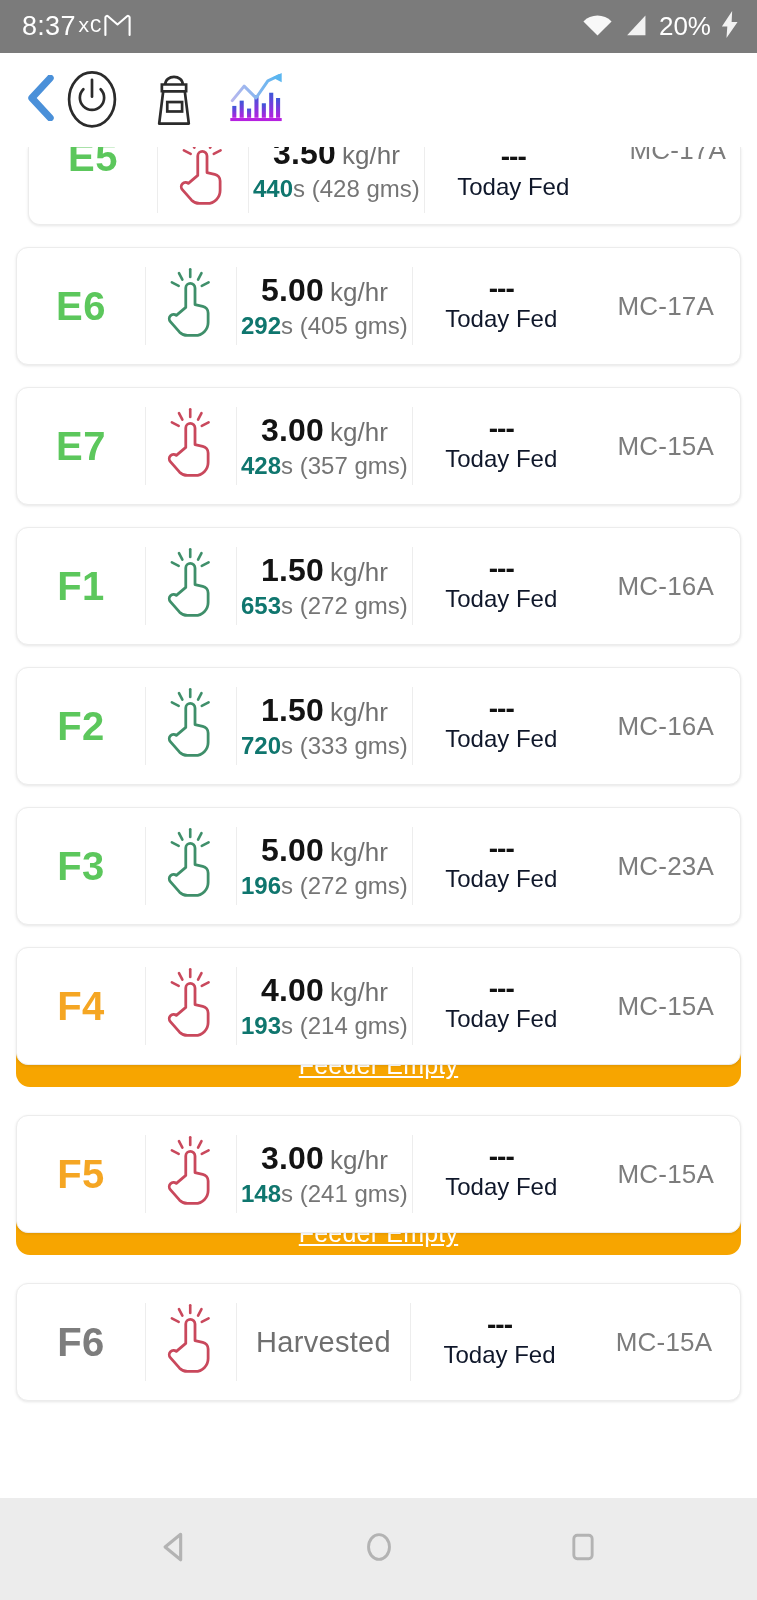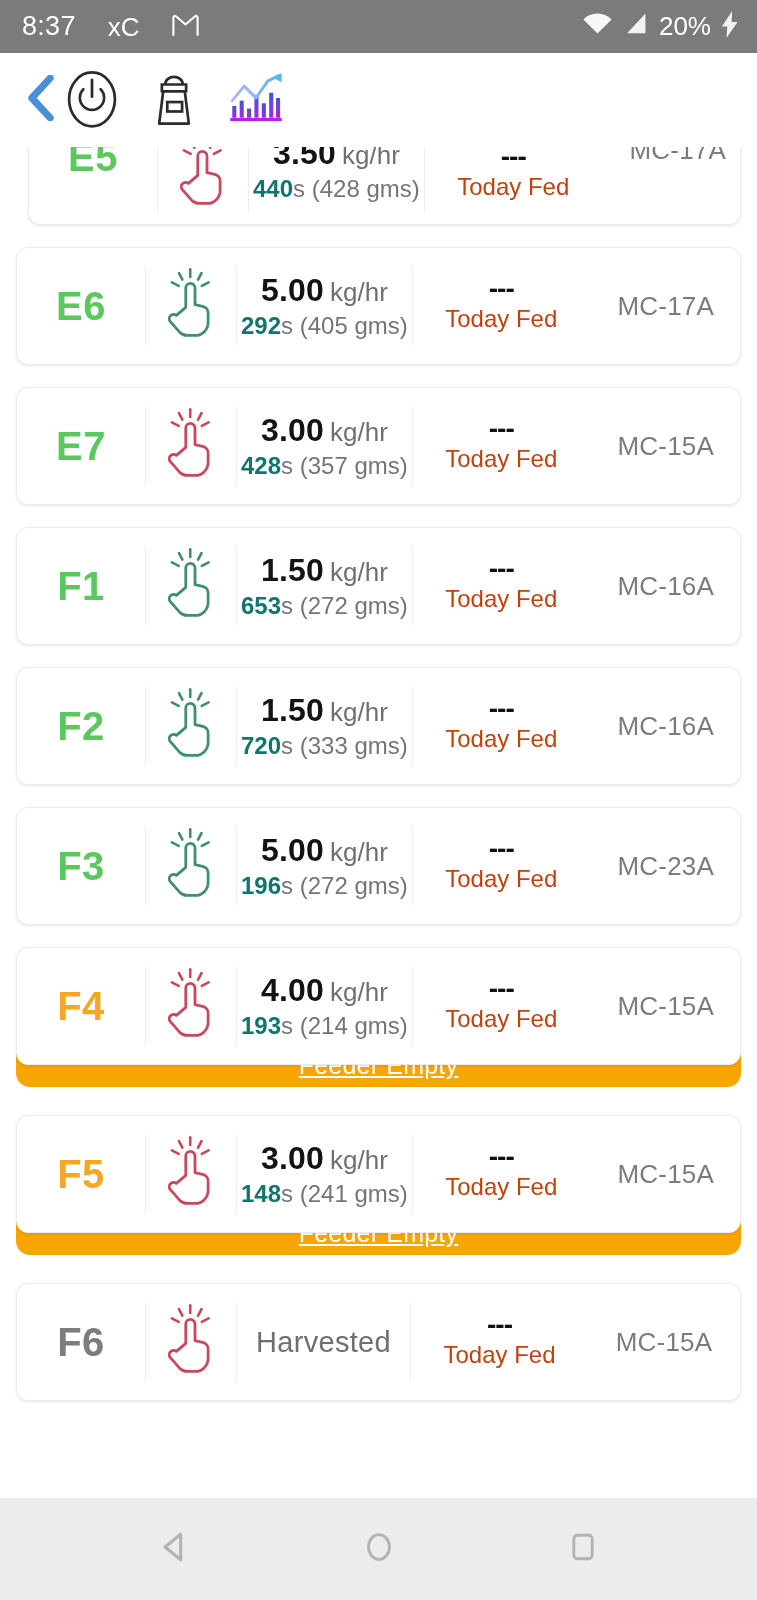--- a/index.html
+++ b/index.html
@@ -10,24 +10,24 @@
     overflow:hidden;
     position:relative;
   }
 
   
   .statusbar{
     height:53px; background:#7b7b7b; color:#ffffff;
     display:flex; align-items:center; justify-content:space-between;
     padding:0 18px 0 22px;
   }
-  .sb-left{ display:flex; align-items:center; gap:32px; }
+  .sb-left{ display:flex; align-items:center; gap:2px; }
   .sb-time{ font-size:27px; letter-spacing:.3px; }
-  .sb-glyph{ font-size:26px; line-height:1; }
-  .sb-right{ display:flex; align-items:flex-start; gap:10px; }
+  .sb-glyph{ font-size:20px; line-height:1;font-family:Liberation Mono, monospace; }
+  .sb-right{ display:flex; align-items:flex-end; gap:10px; }
   .sb-pct{ font-size:26px; }
 
   
   .header{
     height:94px; background:#ffffff;
     display:flex; align-items:center; padding:0 16px 0 18px;
   }
   .back-btn{
     width:46px; height:60px; flex:0 0 46px;
     display:flex; align-items:center; justify-content:center;
@@ -91,21 +91,21 @@
 
   .c-fed{
     width:178px; flex:0 0 178px;
     border-left:1px solid #ededed; height:78px;
     display:flex; flex-direction:column; align-items:center; justify-content:center;
   }
   .fed-dashes{
     font-size:28px; font-weight:bold; color:#111111;
     letter-spacing:-1px; line-height:.7; margin-bottom:6px;
   }
-  .fed-label{ font-size:24px; color:#c2410c; }
+  .fed-label{ font-size:24px; color:#0f172a; }
 
   .c-mc{
     width:152px; flex:0 0 152px; text-align:center;
     font-size:26px; color:#7c7c7c; letter-spacing:.2px;
   }
 
   
   .banner{
     position:absolute; left:16px; right:16px; top:96px;
     background:#f7a500; color:#ffffff;

